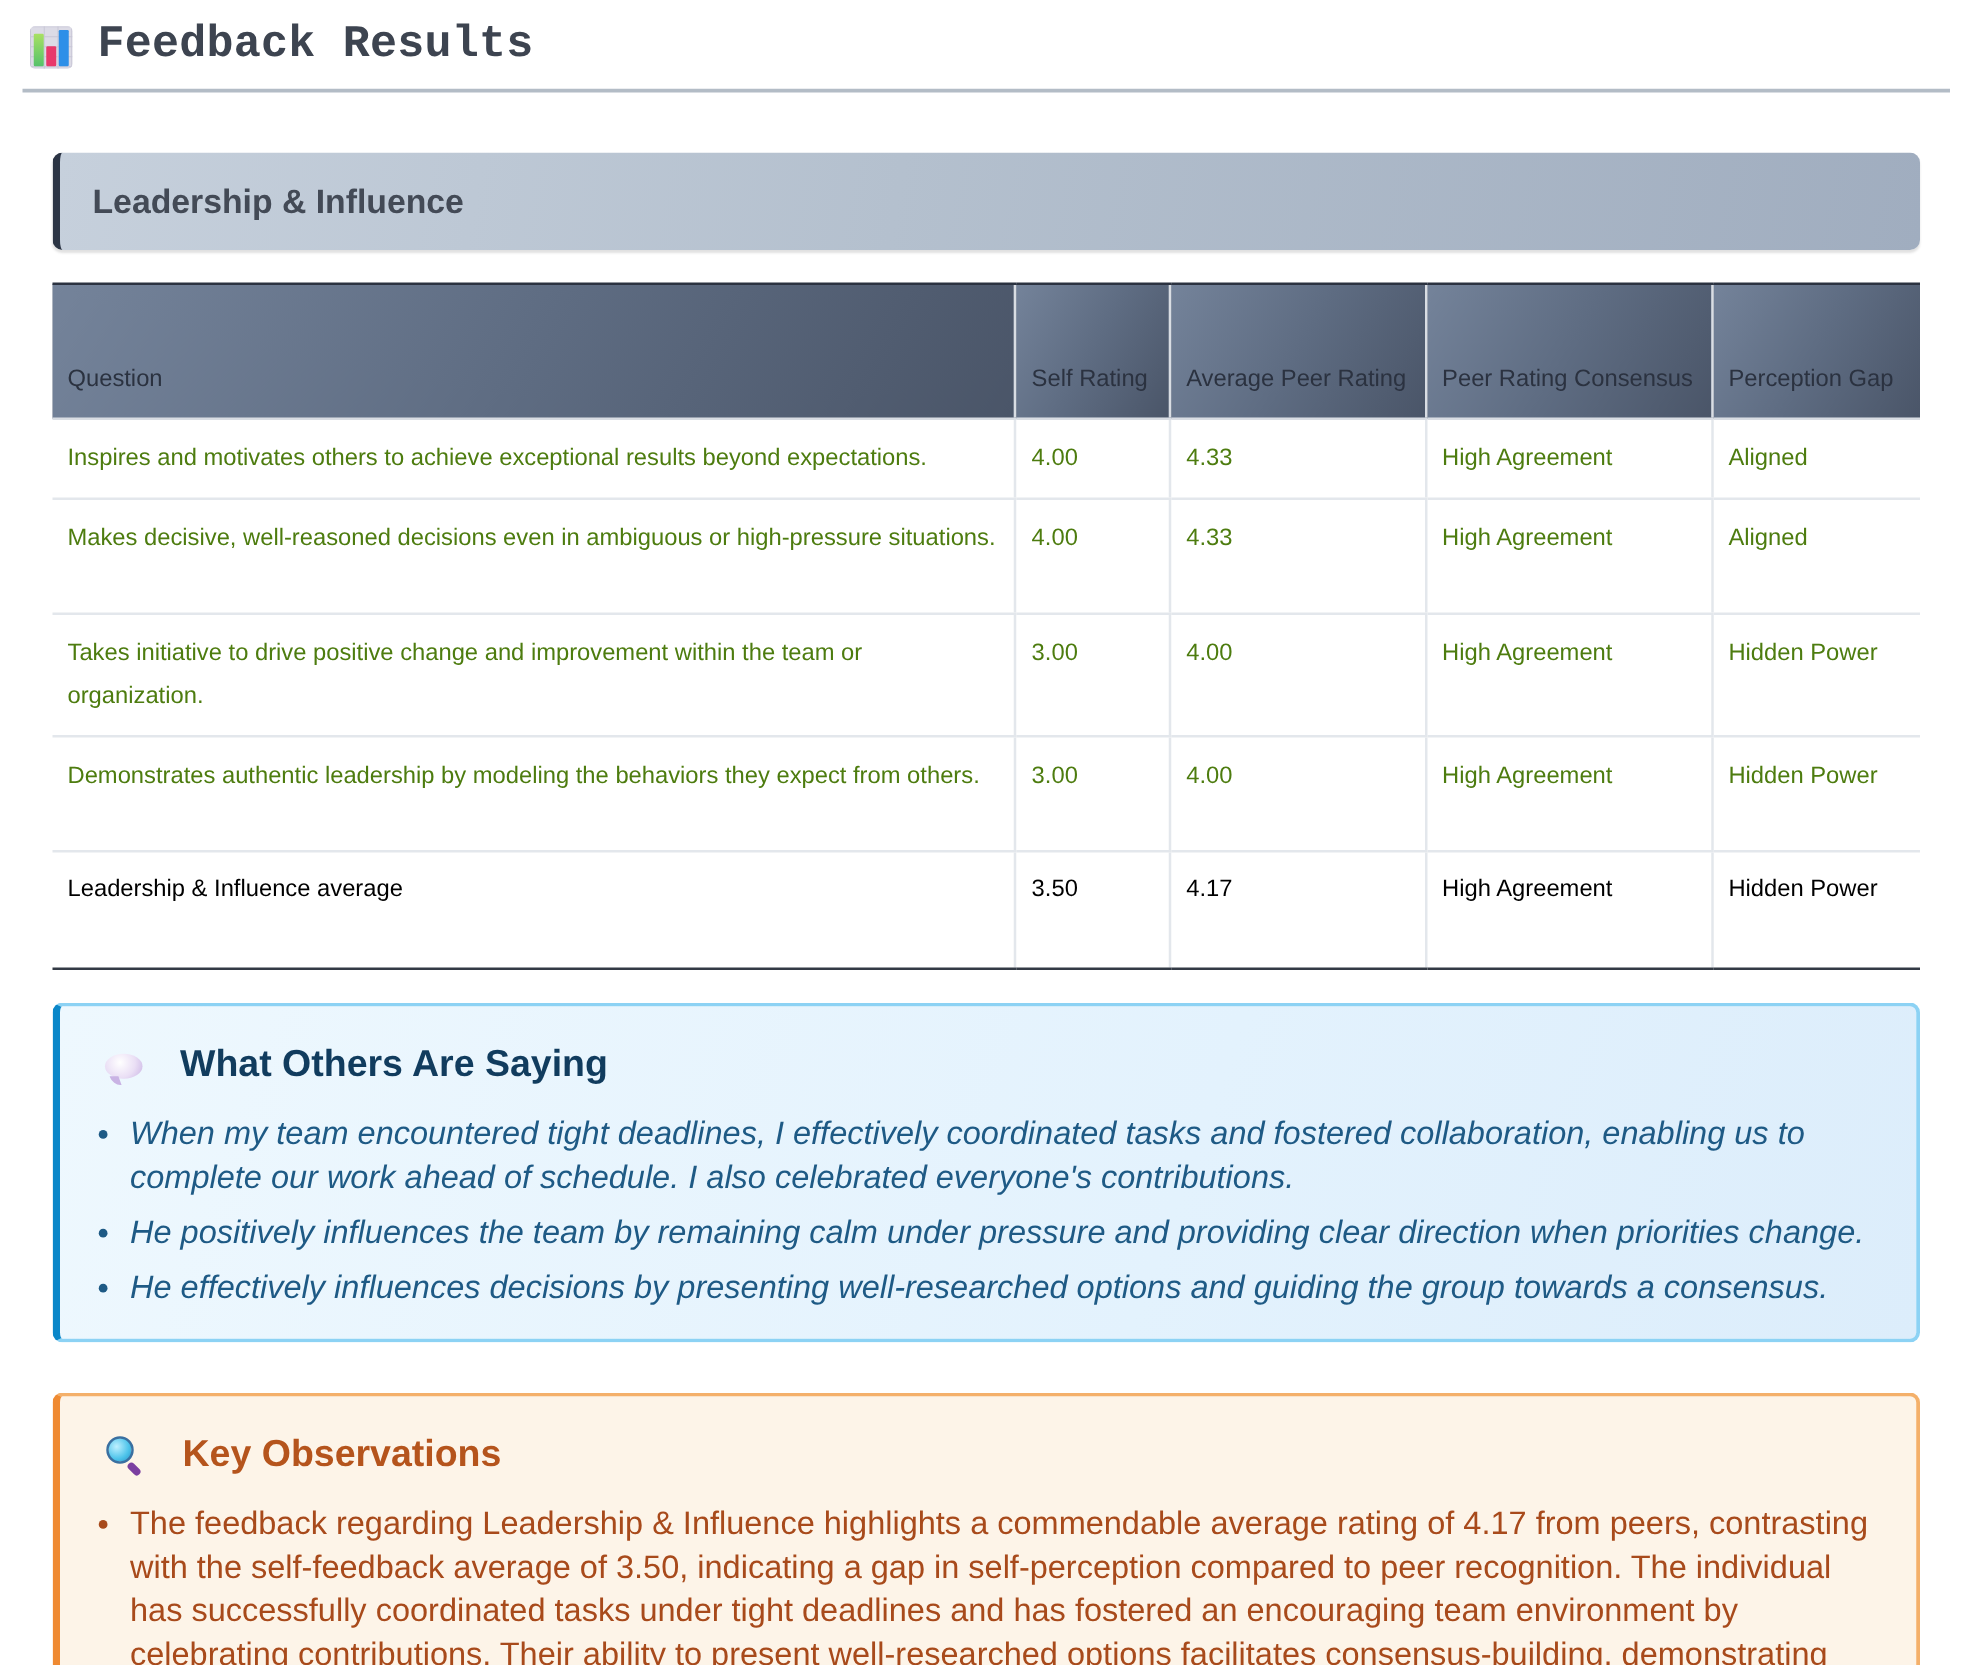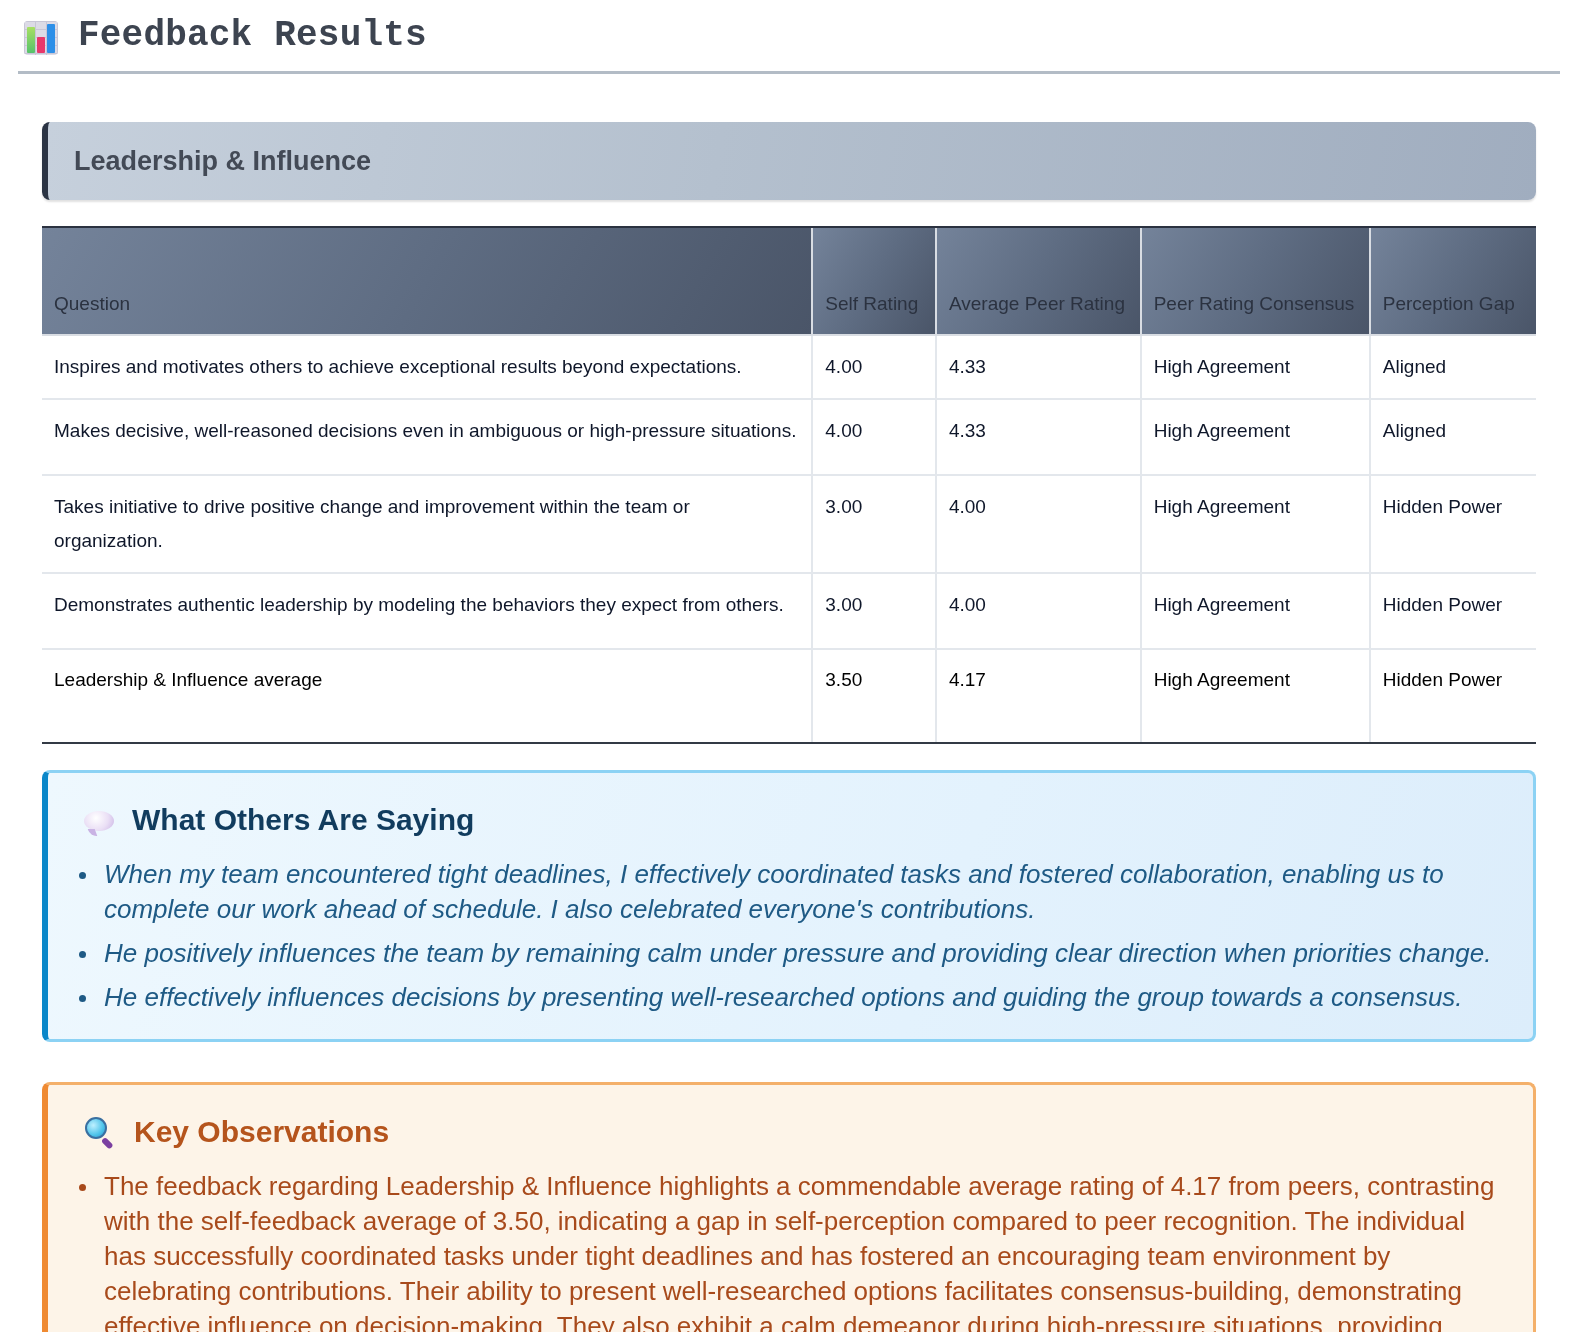--- a/index.html
+++ b/index.html
@@ -96,27 +96,27 @@
       background: linear-gradient(120deg, #74839a 0%, #5e6c82 50%, #4a5568 100%);
       border-top: 2px solid #2b3240;
       border-left: 2px solid #d9dde3;
       border-bottom: 2px solid #d9dde3;
     }
     .feedback-table th:first-child { border-left: none; }
     .feedback-table td {
       vertical-align: top;
       padding: 18px 12px 14px 12px;
       line-height: 34px;
-      color: #0f172a;
+      color: #4d7c0f;
       border-left: 2px solid #e3e7ec;
       border-bottom: 2px solid #e3e7ec;
     }
     .feedback-table td:first-child { border-left: none; }
     .feedback-table tr.row-single td { height: 60px; padding-top: 14px; }
-    .feedback-table tr.row-double td { height: 76px; padding-top: 14px; }
+    .feedback-table tr.row-double td { height: 92px; padding-top: 14px; }
     .feedback-table tr.summary td {
       font-weight: normal;
       height: 94px;
       padding-top: 14px;
       line-height: 31px;
       border-bottom: 2px solid #333a45;
       color: #000;
     }
     .col-q { width: 760px; }
     .col-self { width: 122px; }
@@ -149,21 +149,21 @@
     }
     .callout-head {
       display: flex;
       align-items: center;
       height: 46px;
       margin-left: 6px;
     }
     .callout-title {
       font-size: 30px;
       font-weight: bold;
-      margin-left: 18px;
+      margin-left: 30px;
     }
     .callout-blue .callout-title { color: #113c5e; }
     .callout-orange .callout-title { color: #b5541c; }
 
     .speech-icon {
       width: 30px; height: 20px;
       border-radius: 50%;
       background: radial-gradient(circle at 40% 35%, #ffffff 0%, #eadff5 55%, #c9b3e4 100%);
       position: relative;
       margin-top: 2px;

